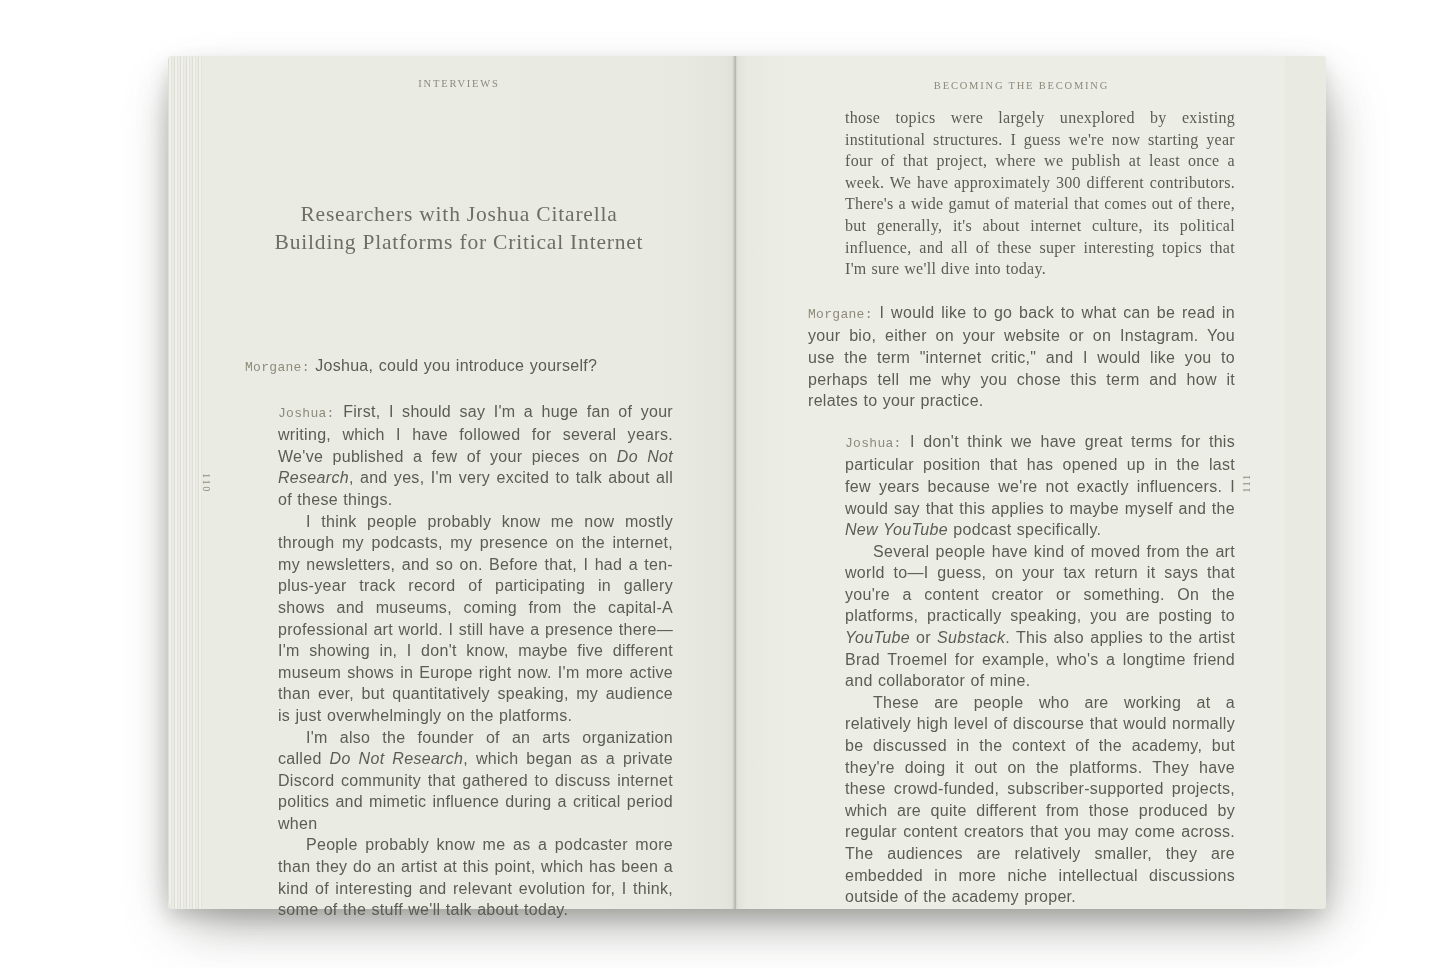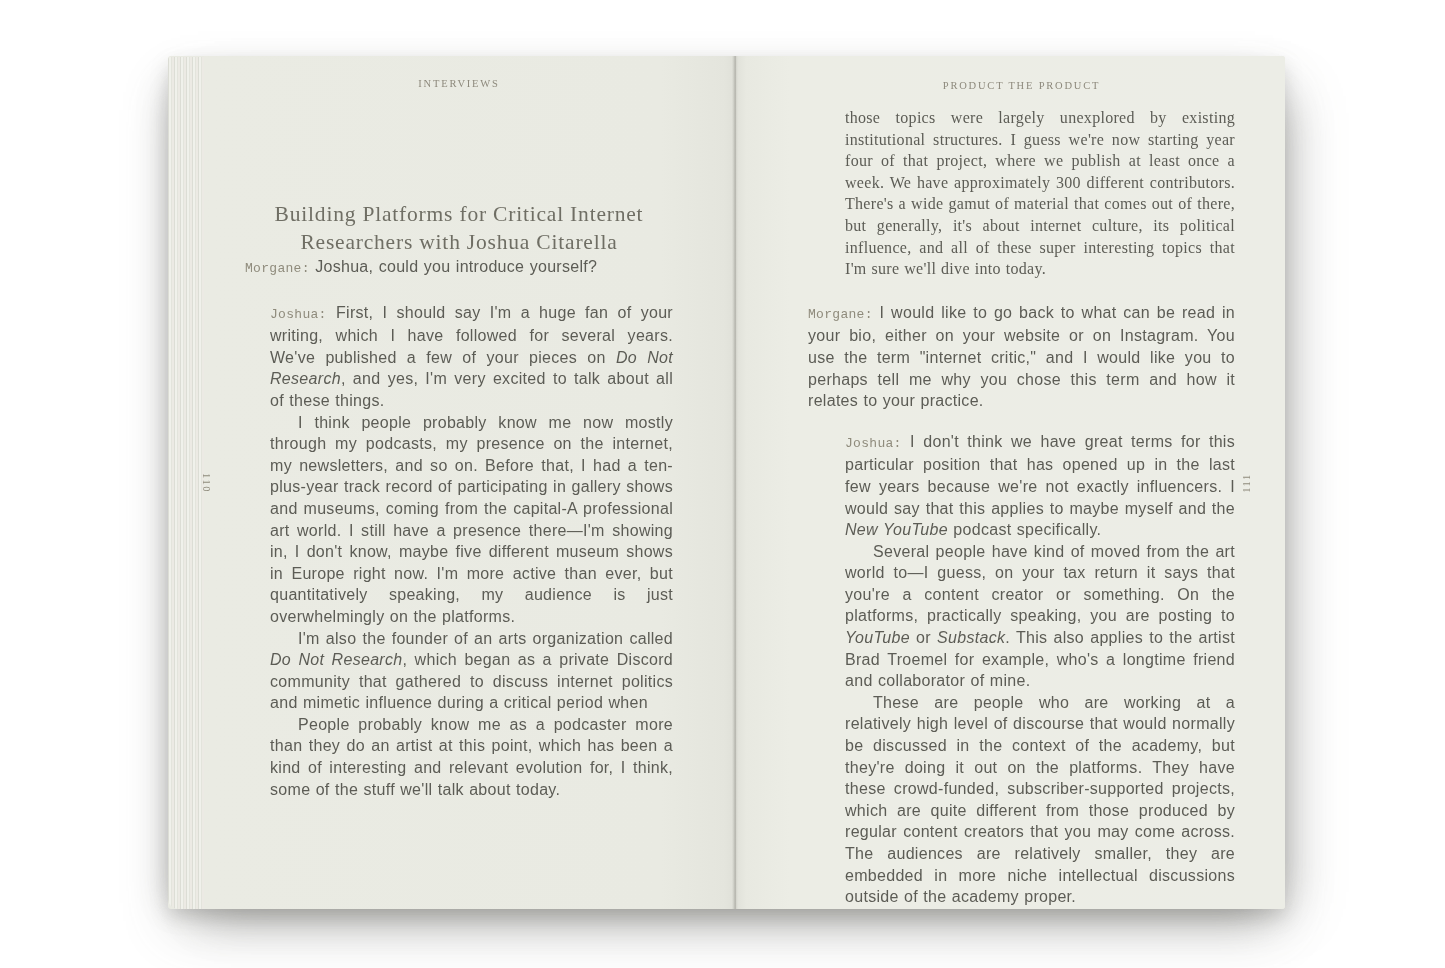--- a/index.html
+++ b/index.html
@@ -8,20 +8,21 @@
     font-family:"Liberation Sans",sans-serif;
   }
   .book{
     position:absolute;left:168px;top:56px;width:1117px;height:853px;
     border-radius:3px;
     box-shadow:0 24px 50px -12px rgba(100,100,96,.45),
                0 8px 18px rgba(125,125,120,.22),
                26px 20px 48px -20px rgba(125,125,120,.35),
                -14px 10px 30px -16px rgba(125,125,120,.3);
     background:#e9eae2;
+    padding-left:41px;
   }
   .page-stack{
     position:absolute;left:0;top:1px;bottom:0;width:36px;
     background:
       repeating-linear-gradient(90deg,
         #dcddd5 0 1px,#f0f1eb 1px 3px,#e3e4dc 3px 4px,#eceae4 4px 6px);
     border-radius:3px 0 0 10px;
   }
   .page{position:absolute;top:0;height:853px;}
   .page-left{
@@ -49,24 +50,24 @@
   .chapter-title{
     margin-top:112px;text-align:center;
     font-family:"Liberation Serif",serif;
     font-size:21.5px;line-height:27.5px;letter-spacing:.8px;color:#6f6e64;
   }
   .para{
     text-align:justify;margin:0;
     font-size:16px;line-height:21.6px;letter-spacing:.3px;word-spacing:.6px;
     color:#5c5c55;
   }
-  .inner-l{margin-left:25px;}
+  .inner-l{margin-left:33px;}
   .inner-r{margin-left:37px;}
   .indent{text-indent:28px;}
-  .mt-99{}
+  .mt-99{margin-top:99px;}
   .mt-22{margin-top:22px;}
   .mt-19{margin-top:19px;}
   .mt-16{margin-top:16px;font-family:Liberation Serif, serif;}
   .speaker{
     font-family:Liberation Mono, monospace;
     font-size:13px;color:#8f8b7c;letter-spacing:.3px;
   }
   .it{font-style:italic;}
   .folio{
     position:absolute;top:50%;
@@ -81,34 +82,34 @@
 <body>
 
 <div class="canvas">
   <div class="book">
     <div class="page-stack"></div>
 
     <div class="page page-left">
       <div class="content content-left">
         <div class="running-header">INTERVIEWS</div>
         <div class="chapter-title">
+          <div>Researchers with Joshua Citarella</div>
           <div>Building Platforms for Critical Internet</div>
-          <div>Researchers with Joshua Citarella</div>
         </div>
         <p class="para mt-99"><span class="speaker">Morgane:</span><span><span> Joshua, could you introduce yourself?</span></span></p>
         <p class="para inner-l mt-22"><span class="speaker">Joshua:</span><span><span> First, I should say I'm a huge fan of your writing, which I have followed for several years. We've published a few of your pieces on </span><span class="it">Do Not Research</span><span>, and yes, I'm very excited to talk about all of these things.</span></span></p>
         <p class="para inner-l indent"><span><span>I think people probably know me now mostly through my podcasts, my presence on the internet, my newsletters, and so on. Before that, I had a ten-plus-year track record of participating in gallery shows and museums, coming from the capital-A professional art world. I still have a presence there—I'm showing in, I don't know, maybe five different museum shows in Europe right now. I'm more active than ever, but quantitatively speaking, my audience is just overwhelmingly on the platforms.</span></span></p>
         <p class="para inner-l indent"><span><span>I'm also the founder of an arts organization called </span><span class="it">Do Not Research</span><span>, which began as a private Discord community that gathered to discuss internet politics and mimetic influence during a critical period when</span></span></p>
         <p class="para inner-l indent"><span><span>People probably know me as a podcaster more than they do an artist at this point, which has been a kind of interesting and relevant evolution for, I think, some of the stuff we'll talk about today.</span></span></p>
       </div>
     </div>
 
     <div class="page page-right">
       <div class="content content-right">
-        <div class="running-header">PRODUCT THE PRODUCT</div>
+        <div class="running-header">BECOMING THE BECOMING</div>
         <p class="para inner-r mt-16"><span><span>those topics were largely unexplored by existing institutional structures. I guess we're now starting year four of that project, where we publish at least once a week. We have approximately 300 different contributors. There's a wide gamut of material that comes out of there, but generally, it's about internet culture, its political influence, and all of these super interesting topics that I'm sure we'll dive into today.</span></span></p>
         <p class="para mt-22"><span class="speaker">Morgane:</span><span><span> I would like to go back to what can be read in your bio, either on your website or on Instagram. You use the term "internet critic," and I would like you to perhaps tell me why you chose this term and how it relates to your practice.</span></span></p>
         <p class="para inner-r mt-19"><span class="speaker">Joshua:</span><span><span> I don't think we have great terms for this particular position that has opened up in the last few years because we're not exactly influencers. I would say that this applies to maybe myself and the </span><span class="it">New YouTube</span><span> podcast specifically.</span></span></p>
         <p class="para inner-r indent"><span><span>Several people have kind of moved from the art world to—I guess, on your tax return it says that you're a content creator or something. On the platforms, practically speaking, you are posting to </span><span class="it">YouTube</span><span> or </span><span class="it">Substack</span><span>. This also applies to the artist Brad Troemel for example, who's a longtime friend and collaborator of mine.</span></span></p>
         <p class="para inner-r indent"><span><span>These are people who are working at a relatively high level of discourse that would normally be discussed in the context of the academy, but they're doing it out on the platforms. They have these crowd-funded, subscriber-supported projects, which are quite different from those produced by regular content creators that you may come across. The audiences are relatively smaller, they are embedded in more niche intellectual discussions outside of the academy proper.</span></span></p>
       </div>
     </div>
 
     <div class="gutter"></div>
 

